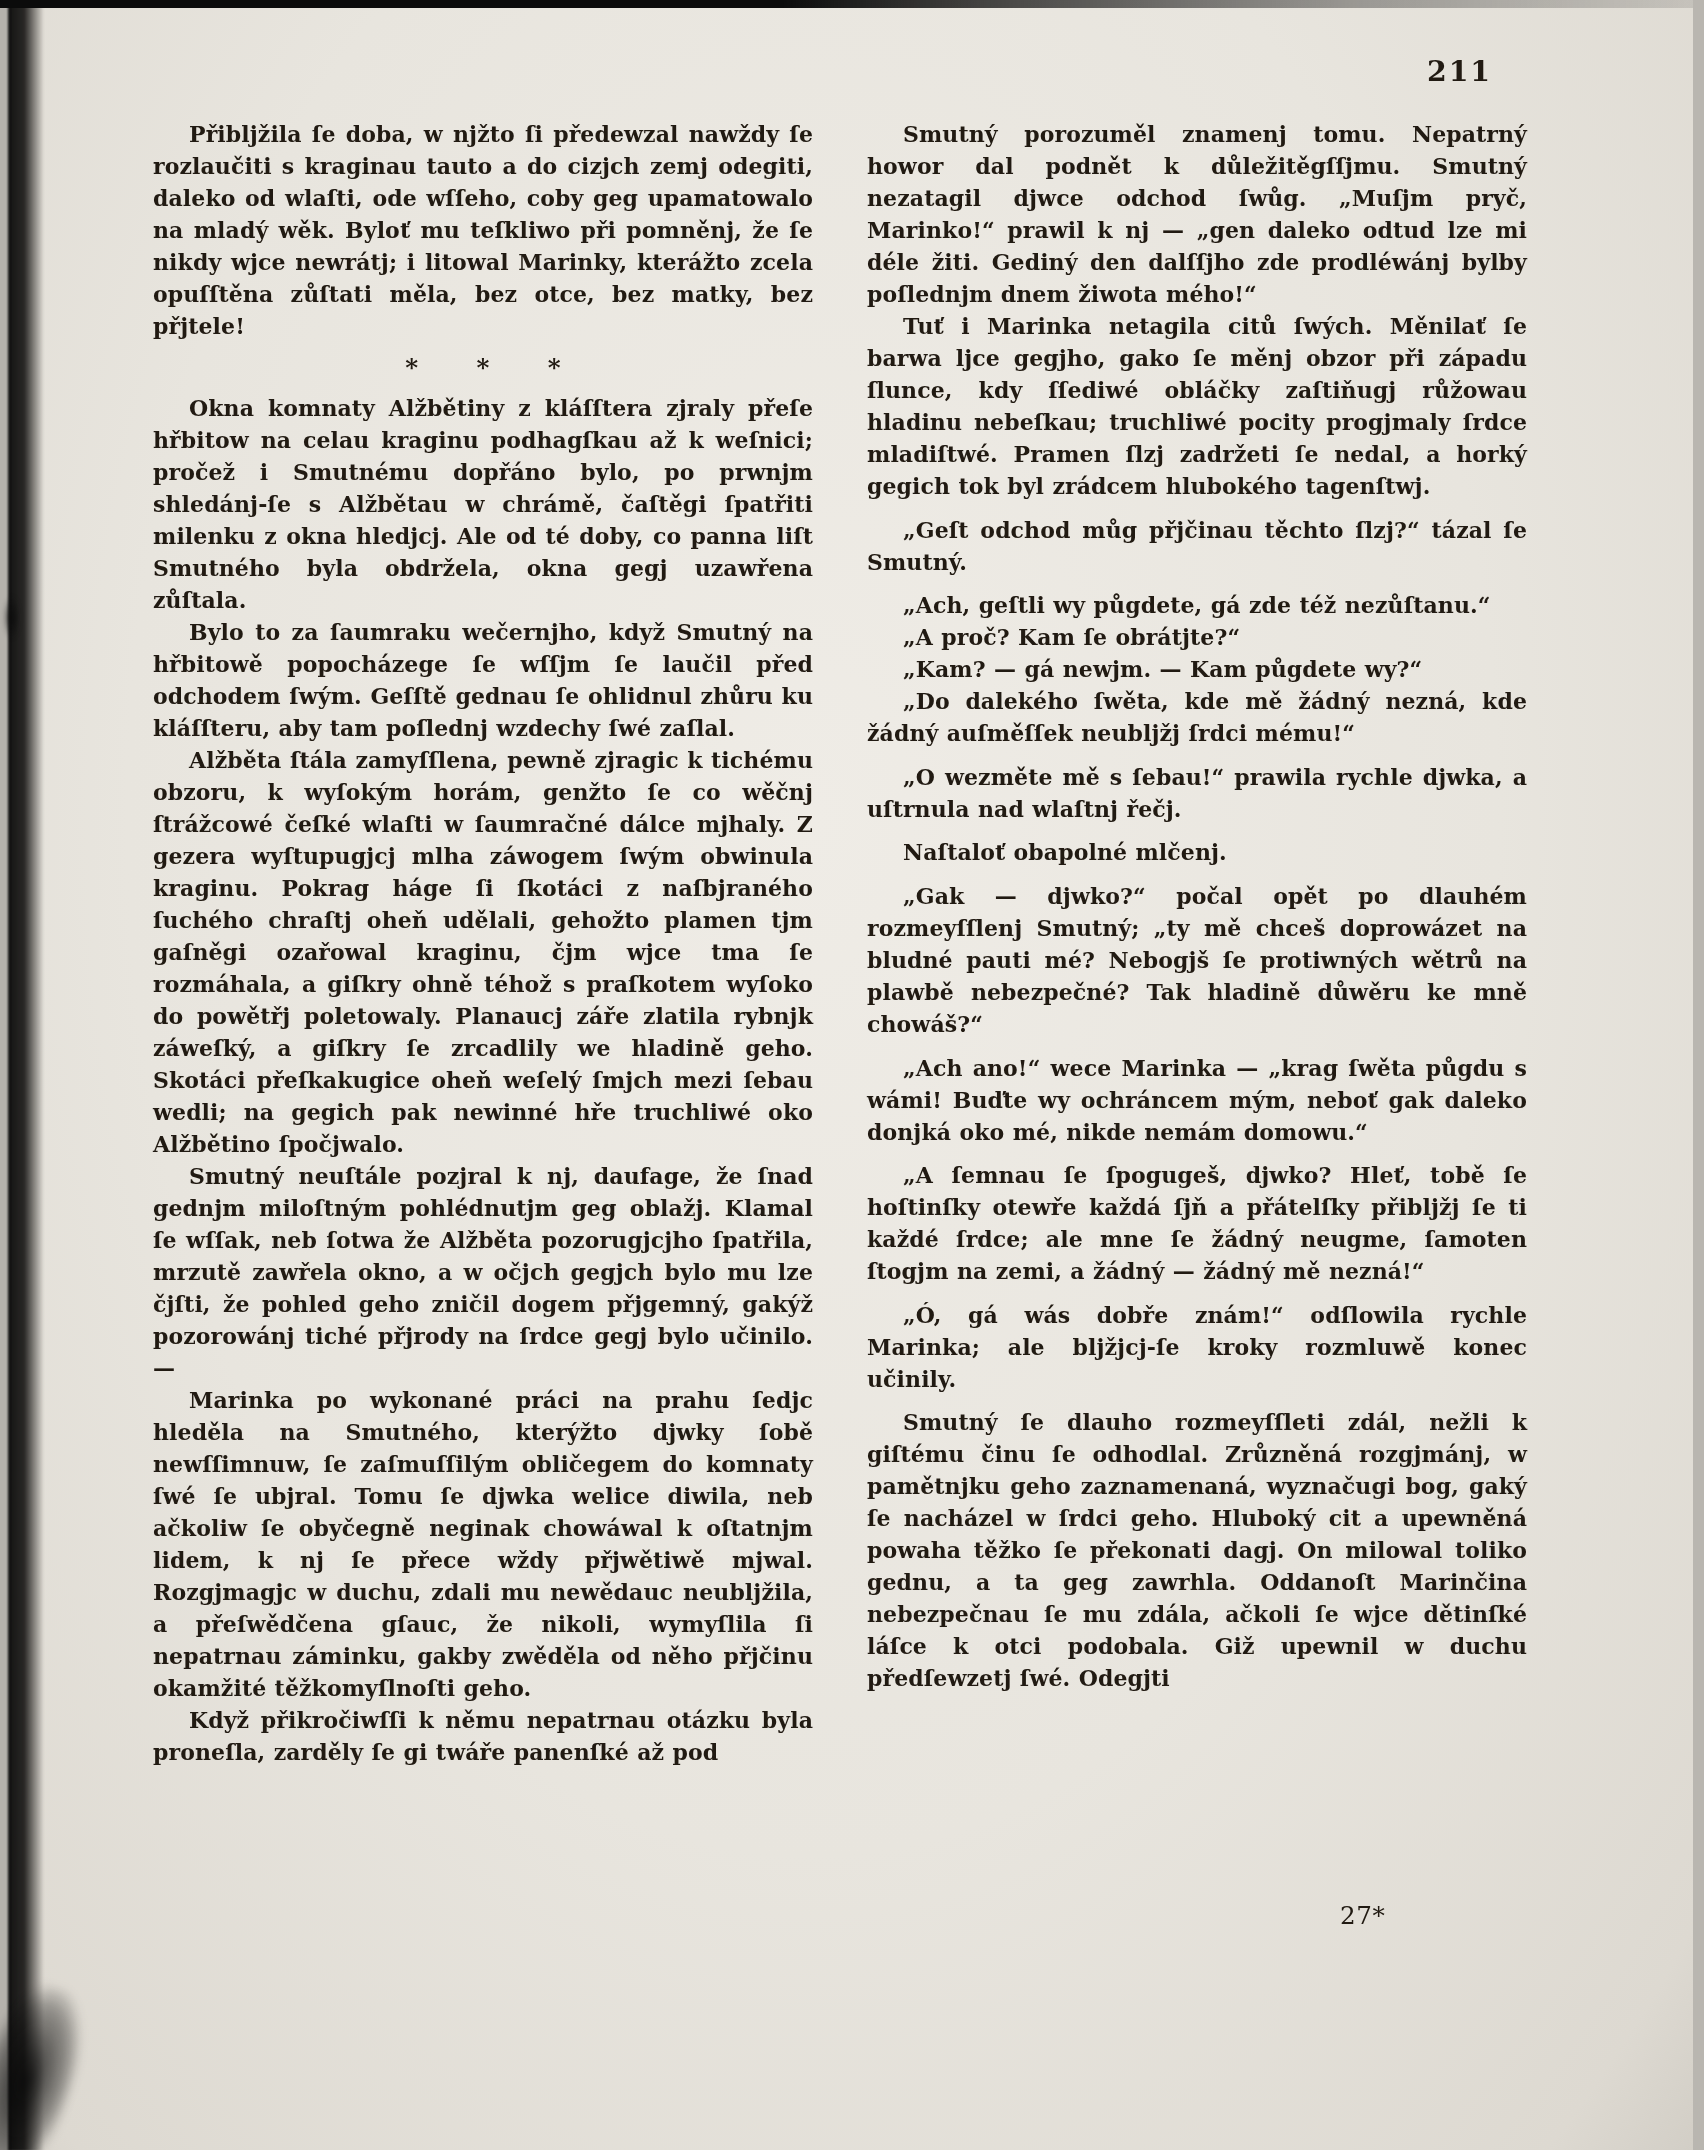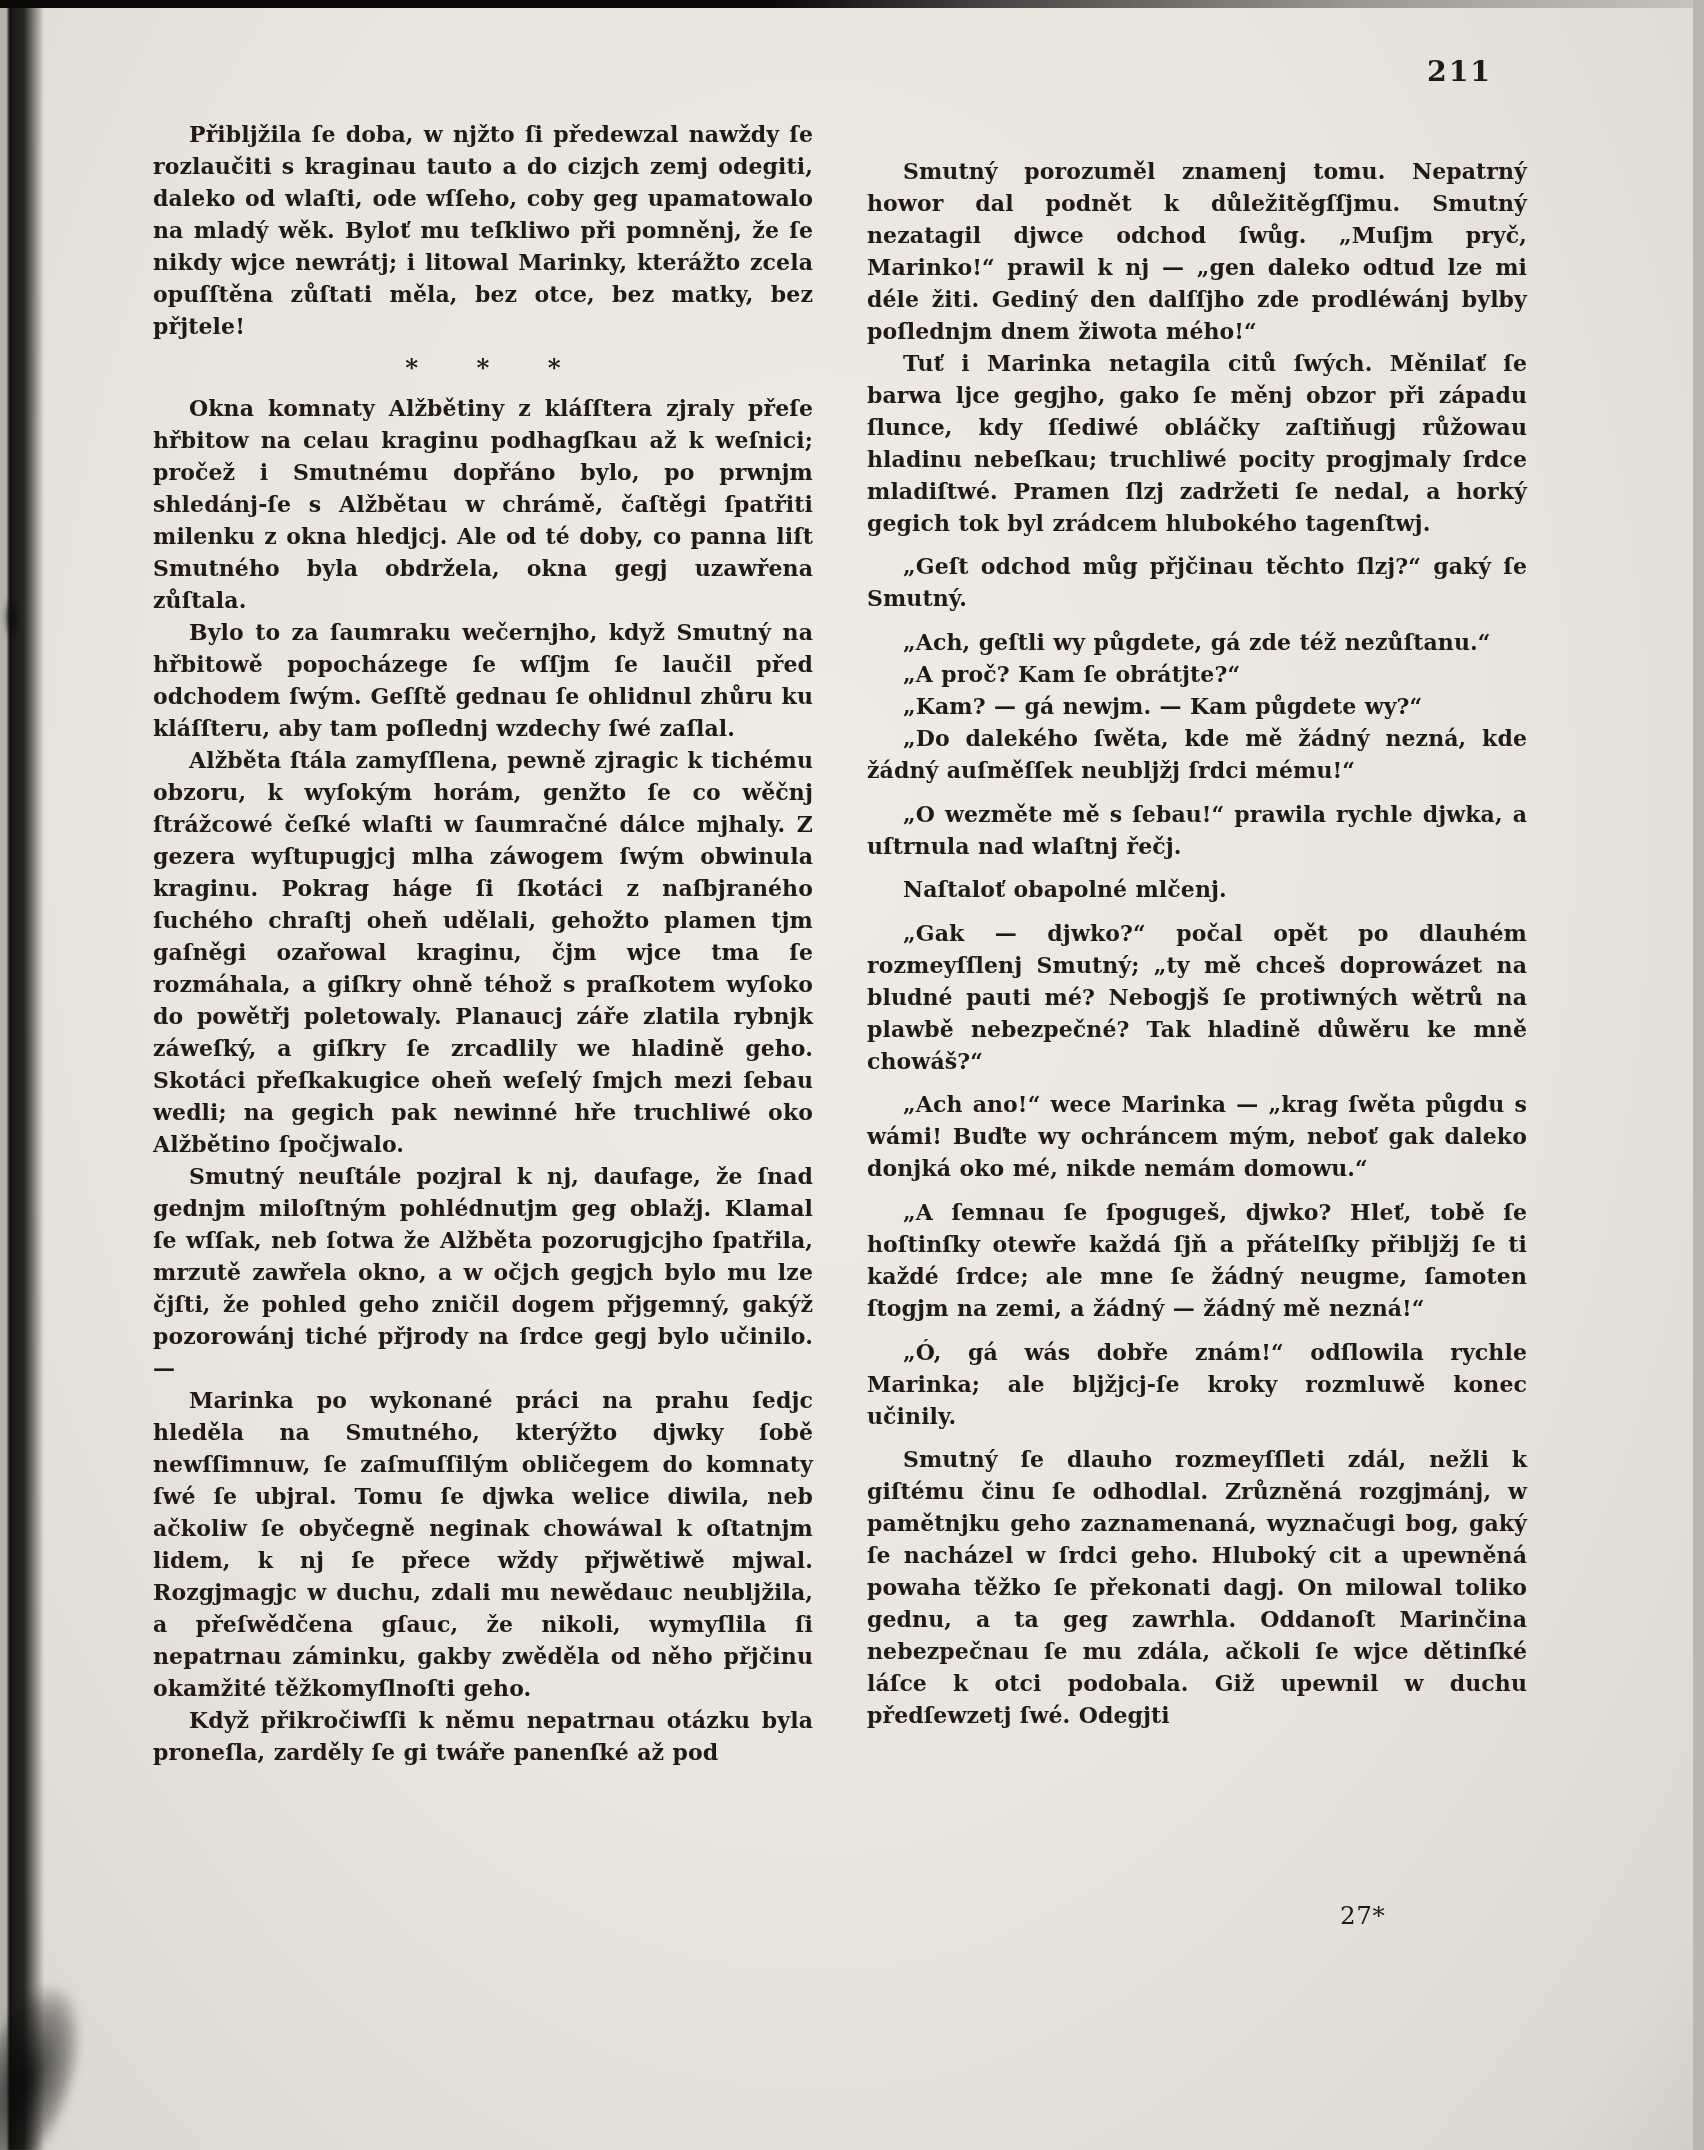--- a/index.html
+++ b/index.html
@@ -41,21 +41,21 @@
     background: radial-gradient(ellipse, rgba(10,10,10,0.8), transparent 70%);
     filter: blur(1.9px);
   }
   
   .page-number {
     position: absolute; top: 54px; left: 1427px;
     font-size: 28.4px; font-weight: 700; letter-spacing: 1.9px;
   }
   .text-block {
     position: absolute; top: 118px; left: 153px; width: 1375px;
-    display: flex; gap: 54px; align-items: center;
+    display: flex; gap: 54px;
   }
   .column { width: 660px; }
   .para {
     margin: 0;
     font-size: 22px;
     line-height: 32px;
     font-weight: 700;
     text-align: justify;
     text-indent: 36px;
     word-spacing: 0.6px;
@@ -98,21 +98,21 @@
         <p class="para">Bylo to za ſaumraku wečernjho, když Smutný na hřbitowě popocházege ſe wſſjm ſe laučil před odchodem ſwým. Geſſtě gednau ſe ohlidnul zhůru ku kláſſteru, aby tam poſlednj wzdechy ſwé zaſlal.</p>
         <p class="para">Alžběta ſtála zamyſſlena, pewně zjragic k tichému obzoru, k wyſokým horám, genžto ſe co wěčnj ſtrážcowé čeſké wlaſti w ſaumračné dálce mjhaly. Z gezera wyſtupugjcj mlha záwogem ſwým obwinula kraginu. Pokrag háge ſi ſkotáci z naſbjraného ſuchého chraſtj oheň udělali, gehožto plamen tjm gaſněgi ozařowal kraginu, čjm wjce tma ſe rozmáhala, a giſkry ohně téhož s praſkotem wyſoko do powětřj poletowaly. Planaucj záře zlatila rybnjk záweſký, a giſkry ſe zrcadlily we hladině geho. Skotáci přeſkakugice oheň weſelý ſmjch mezi ſebau wedli; na gegich pak newinné hře truchliwé oko Alžbětino ſpočjwalo.</p>
         <p class="para">Smutný neuſtále pozjral k nj, daufage, že ſnad gednjm miloſtným pohlédnutjm geg oblažj. Klamal ſe wſſak, neb ſotwa že Alžběta pozorugjcjho ſpatřila, mrzutě zawřela okno, a w očjch gegjch bylo mu lze čjſti, že pohled geho zničil dogem přjgemný, gakýž pozorowánj tiché přjrody na ſrdce gegj bylo učinilo. —</p>
         <p class="para">Marinka po wykonané práci na prahu ſedjc hleděla na Smutného, kterýžto djwky ſobě newſſimnuw, ſe zaſmuſſilým obličegem do komnaty ſwé ſe ubjral. Tomu ſe djwka welice diwila, neb ačkoliw ſe obyčegně neginak chowáwal k oſtatnjm lidem, k nj ſe přece wždy přjwětiwě mjwal. Rozgjmagjc w duchu, zdali mu newědauc neubljžila, a přeſwědčena gſauc, že nikoli, wymyſlila ſi nepatrnau záminku, gakby zwěděla od něho přjčinu okamžité těžkomyſlnoſti geho.</p>
         <p class="para">Když přikročiwſſi k němu nepatrnau otázku byla proneſla, zarděly ſe gi twáře panenſké až pod</p>
       </div>
     <div class="column">
 
         <p class="para">Smutný porozuměl znamenj tomu. Nepatrný howor dal podnět k důležitěgſſjmu. Smutný nezatagil djwce odchod ſwůg. „Muſjm pryč, Marinko!“ prawil k nj — „gen daleko odtud lze mi déle žiti. Gediný den dalſſjho zde prodléwánj bylby poſlednjm dnem žiwota mého!“</p>
         <p class="para">Tuť i Marinka netagila citů ſwých. Měnilať ſe barwa ljce gegjho, gako ſe měnj obzor při západu ſlunce, kdy ſſediwé obláčky zaſtiňugj růžowau hladinu nebeſkau; truchliwé pocity progjmaly ſrdce mladiſtwé. Pramen ſlzj zadržeti ſe nedal, a horký gegich tok byl zrádcem hlubokého tagenſtwj.</p>
-        <p class="para gap">„Geſt odchod můg přjčinau těchto ſlzj?“ gaký ſe Smutný.</p>
+        <p class="para gap">„Geſt odchod můg přjčinau těchto ſlzj?“ tázal ſe Smutný.</p>
         <p class="para gap">„Ach, geſtli wy půgdete, gá zde též nezůſtanu.“</p>
         <p class="para">„A proč? Kam ſe obrátjte?“</p>
         <p class="para">„Kam? — gá newjm. — Kam půgdete wy?“</p>
         <p class="para">„Do dalekého ſwěta, kde mě žádný nezná, kde žádný auſměſſek neubljžj ſrdci mému!“</p>
         <p class="para gap">„O wezměte mě s ſebau!“ prawila rychle djwka, a uſtrnula nad wlaſtnj řečj.</p>
         <p class="para gap">Naſtaloť obapolné mlčenj.</p>
         <p class="para gap">„Gak — djwko?“ počal opět po dlauhém rozmeyſſlenj Smutný; „ty mě chceš doprowázet na bludné pauti mé? Nebogjš ſe protiwných wětrů na plawbě nebezpečné? Tak hladině důwěru ke mně chowáš?“</p>
         <p class="para gap">„Ach ano!“ wece Marinka — „krag ſwěta půgdu s wámi! Buďte wy ochráncem mým, neboť gak daleko donjká oko mé, nikde nemám domowu.“</p>
         <p class="para gap">„A ſemnau ſe ſpogugeš, djwko? Hleť, tobě ſe hoſtinſky otewře každá ſjň a přátelſky přibljžj ſe ti každé ſrdce; ale mne ſe žádný neugme, ſamoten ſtogjm na zemi, a žádný — žádný mě nezná!“</p>
         <p class="para gap">„Ó, gá wás dobře znám!“ odſlowila rychle Marinka; ale bljžjcj-ſe kroky rozmluwě konec učinily.</p>

